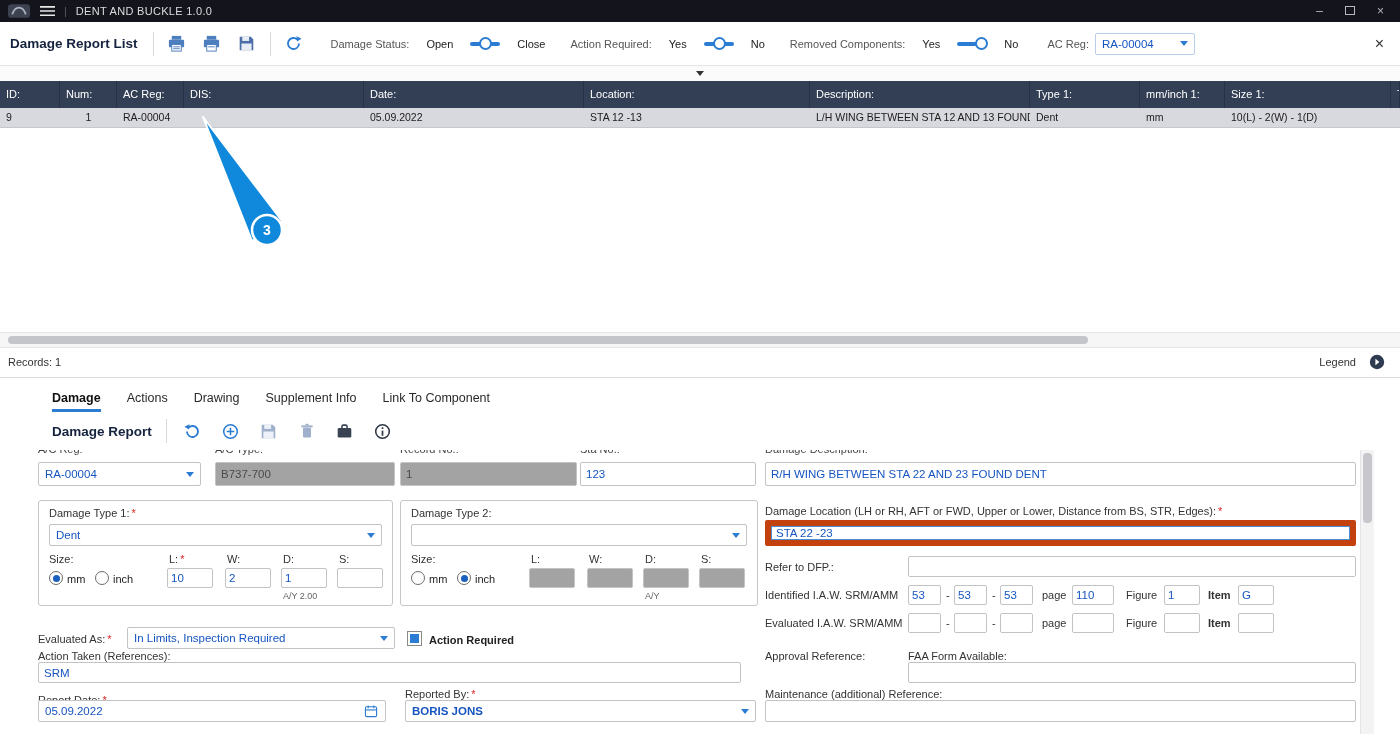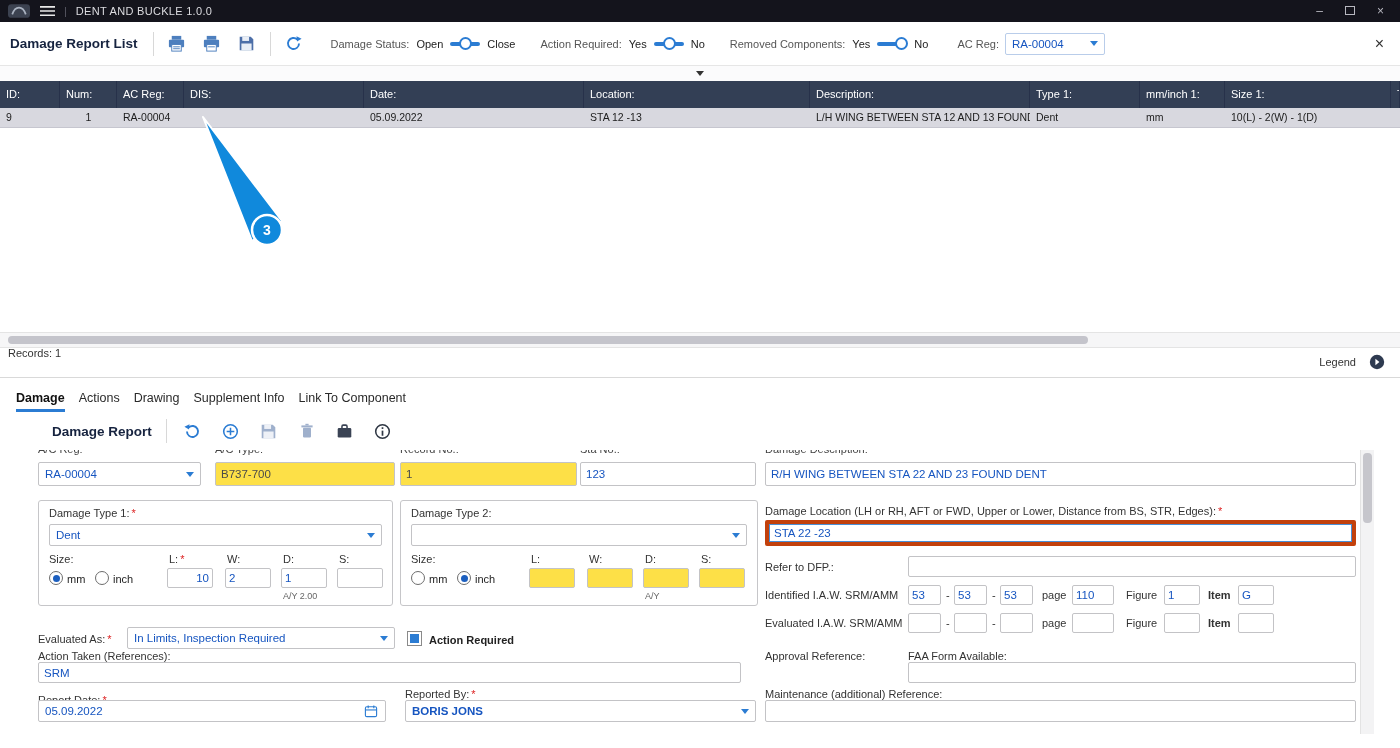--- a/index.html
+++ b/index.html
@@ -9,21 +9,21 @@
   .titlebar .title{font-size:11px;letter-spacing:.3px;color:#dcdce0}
   .tb-sep{color:#5a5a66}
   .winbtns{margin-left:auto;display:flex;align-items:center;gap:22px;padding-right:8px;color:#b8b8c0}
   .winbtn{font-size:12px;line-height:22px}
   .restore-glyph{width:8px;height:7px;border:1px solid #b8b8c0;display:inline-block}
   
   .toolbar{position:absolute;top:22px;left:0;right:0;height:43px;background:#fff;border-bottom:1px solid #e0e0e0;display:flex;align-items:center;padding:0 10px;gap:11px}
   .rpt-title{font-size:13.5px;font-weight:bold;color:#16233f;margin-right:4px}
   .vsep{width:1px;height:24px;background:#d8d8d8}
   .tool-ic{display:flex;align-items:center;justify-content:center;width:24px;height:24px}
-  .tgl-group{display:flex;align-items:center;gap:7px;margin-left:14px}
+  .tgl-group{display:flex;align-items:center;gap:17px;margin-left:14px}
   .tgl-label{color:#555}
   .tgl-opt{color:#222}
   .toggle{position:relative;width:30px;height:13px}
   .toggle .track{position:absolute;left:0;right:0;top:4.5px;height:4px;background:#2b7cd3;border-radius:2px}
   .toggle .knob{position:absolute;top:0;width:9px;height:9px;background:#fff;border:2px solid #2b7cd3;border-radius:50%}
   .knob-mid .knob{left:9px}
   .knob-right .knob{left:18px}
   .acreg{display:flex;align-items:center;gap:6px;margin-left:18px}
   .combo{display:flex;align-items:center;justify-content:space-between;background:#fff;border:1px solid #b9cdea;border-radius:2px;height:22px;width:100px;padding:0 6px;color:#1655c0;font-size:11.5px;box-sizing:border-box}
   .chev{width:0;height:0;border-left:4px solid transparent;border-right:4px solid transparent;border-top:5px solid #2b7cd3}
@@ -37,37 +37,37 @@
   .grid-row{position:absolute;top:108px;left:0;right:0;height:19px;background:#d8d8df;border-bottom:1px solid #c6c6cf;display:flex;color:#1c1c1c;font-size:10.5px}
   .gc{line-height:19px;padding-left:6px;box-sizing:border-box;overflow:hidden;white-space:nowrap}
   .c0{width:60px}.c1{width:57px}.c2{width:67px}.c3{width:180px}.c4{width:220px}.c5{width:226px}.c6{width:220px}.c7{width:110px}.c8{width:85px}.c9{width:166px}.c10{flex:1}
   .gc.c1{text-align:center;padding-left:0}
   
   .hscroll{position:absolute;top:332px;left:0;right:0;height:14px;background:#f6f6f7;border-top:1px solid #e4e4e4;border-bottom:1px solid #e4e4e4}
   .hthumb{position:absolute;left:8px;top:3px;width:1080px;height:8px;background:#c4c4cb;border-radius:4px}
   .vscroll{position:absolute;top:450px;left:1360px;width:13px;height:284px;background:#f3f3f4;border-left:1px solid #e3e3e3}
   .vthumb{position:absolute;left:2px;top:3px;width:9px;height:70px;background:#c6c6cc;border-radius:4px}
   
-  .records-row{position:absolute;top:347px;left:0;right:0;height:31px;border-bottom:1px solid #d9d9d9;display:flex;padding:0 14px 0 8px;box-sizing:border-box;color:#333}
+  .records-row{position:absolute;top:347px;left:0;right:0;height:31px;border-bottom:1px solid #d9d9d9;display:flex;align-items:center;padding:0 14px 0 8px;box-sizing:border-box;color:#333}
   .legend-wrap{margin-left:auto;display:flex;align-items:center;gap:12px}
   
-  .tabs{position:absolute;top:380px;left:0;right:0;height:32px;display:flex;align-items:flex-end;gap:14px;padding-left:16px}
+  .tabs{position:absolute;top:380px;left:0;right:0;height:32px;display:flex;align-items:flex-end;gap:26px;padding-left:52px}
   .tab{font-size:12.5px;color:#2a2a2a;padding-bottom:7px}
   .tab.active{font-weight:bold;color:#111;border-bottom:3px solid #2b7cd3;padding-bottom:4px}
   
   .sec-head{position:absolute;top:414px;left:0;right:0;height:34px;display:flex;align-items:center;gap:14px;padding-left:52px}
   .sec-title{font-size:13.5px;font-weight:bold;color:#16233f}
   
   .lbl{position:absolute;color:#333;font-size:11px;white-space:nowrap}
   .req{color:#d22;margin-left:2px}
   .fld{position:absolute;box-sizing:border-box;height:22px;border:1px solid #c3c3c6;border-radius:2px;background:#fff;color:#1655c0;font-family:"Liberation Sans",sans-serif;font-size:11.5px;padding:0 5px;outline:none}
-  .fld:disabled{background:#fde047;color:#4a4a4a}
+  .fld:disabled{background:#a3a3a3;color:#4a4a4a}
   .fld.small{height:20px;padding:0 3px}
   .fsel{position:absolute;box-sizing:border-box;height:22px;border:1px solid #c3c3c6;border-radius:2px;background:#fff;display:flex;align-items:center;justify-content:space-between;padding:0 6px;color:#1655c0;font-size:11.5px}
-  .focused{border:4px solid #c2410c;box-shadow:inset 0 0 0 1px #4a8fd6}
+  .focused{border:6px solid #c2410c;box-shadow:inset 0 0 0 1px #4a8fd6}
   .groupbox{position:absolute;border:1px solid #c6c6c9;border-radius:3px;background:#fff}
   .cliprow{position:absolute;top:450px;left:0;right:0;height:10px;overflow:hidden}
   .clipped{position:absolute;top:-7px;color:#444}
   .radio{display:inline-block;width:12px;height:12px;border:1px solid #6d6d6d;border-radius:50%;position:relative;vertical-align:-2px;background:#fff}
   .radio.on::after{content:"";position:absolute;left:2.5px;top:2.5px;width:7px;height:7px;border-radius:50%;background:#1c5fbf}
   .rlabel{margin-left:4px}
   .checkbox{display:inline-block;width:13px;height:13px;border:1px solid #8a8a8a;position:relative;background:#fff;vertical-align:-2px}
   .checkbox.on::after{content:"";position:absolute;left:2px;top:2px;width:9px;height:9px;background:#2b7cd3}
   .caption{position:absolute;font-size:9px;color:#666;white-space:nowrap}
   .bold{font-weight:bold}
@@ -294,21 +294,21 @@
   <div class="groupbox" style="left:38px;top:500px;width:353px;height:104px">
     <span class="lbl" style="left:10px;top:6px"><span>Damage Type 1:</span><span class="req">*</span></span>
     <div class="fsel" style="left:10px;top:23px;width:333px">
       <span>Dent</span>
       <span class="chev"></span>
     </div>
     <span class="lbl" style="left:10px;top:52px">Size:</span>
     <span class="inwrap" style="left:10px;top:70px"><span class="radio on"></span><span class="rlabel">mm</span></span>
     <span class="inwrap" style="left:56px;top:70px"><span class="radio"></span><span class="rlabel">inch</span></span>
     <span class="lbl" style="left:130px;top:52px"><span>L:</span><span class="req">*</span></span>
-    <input class="fld small" style="left: 128px; top: 67px; width: 46px; text-align: right;" value="10">
+    <input class="fld small" style="left: 128px; top: 67px; width: 46px;" value="10">
     <span class="lbl" style="left:188px;top:52px">W:</span>
     <input class="fld small" style="left: 186px; top: 67px; width: 46px;" value="2">
     <span class="lbl" style="left:244px;top:52px">D:</span>
     <input class="fld small" style="left: 242px; top: 67px; width: 46px;" value="1">
     <span class="lbl" style="left:300px;top:52px">S:</span>
     <input class="fld small" style="left: 298px; top: 67px; width: 46px;" value="">
     <span class="caption" style="left:244px;top:90px">A/Y 2.00</span>
   </div>
 
   <div class="groupbox" style="left:400px;top:500px;width:356px;height:104px">

